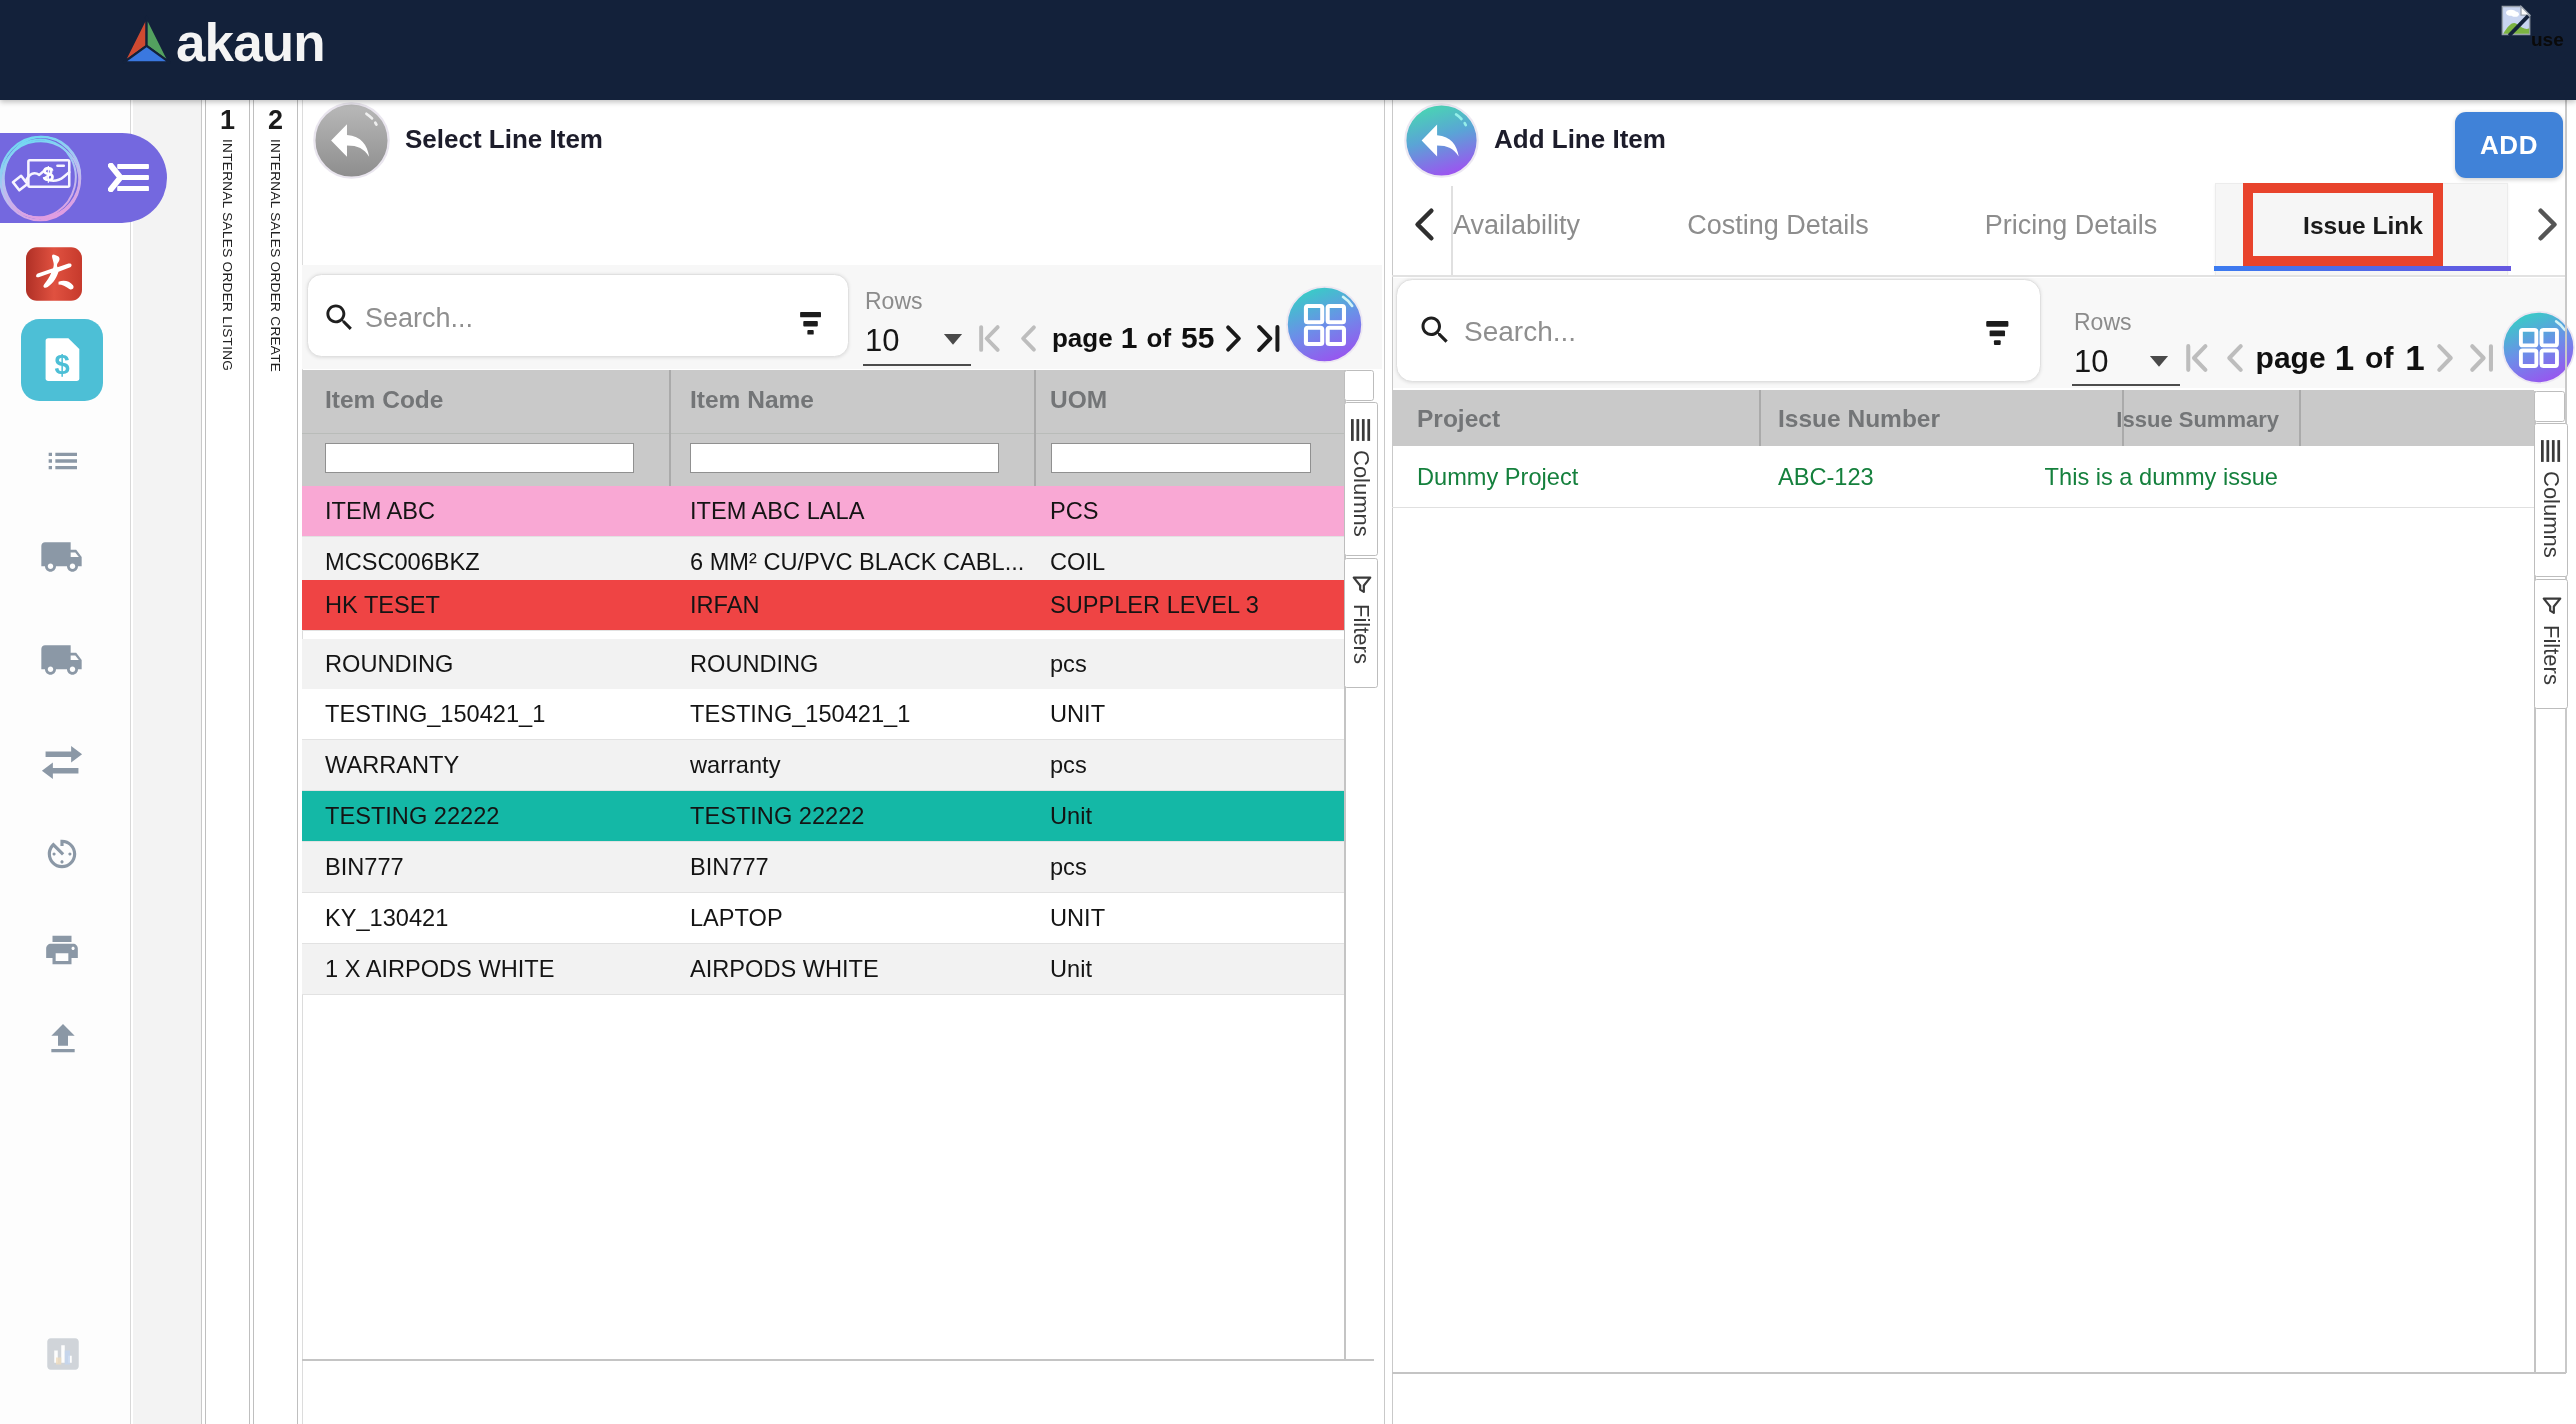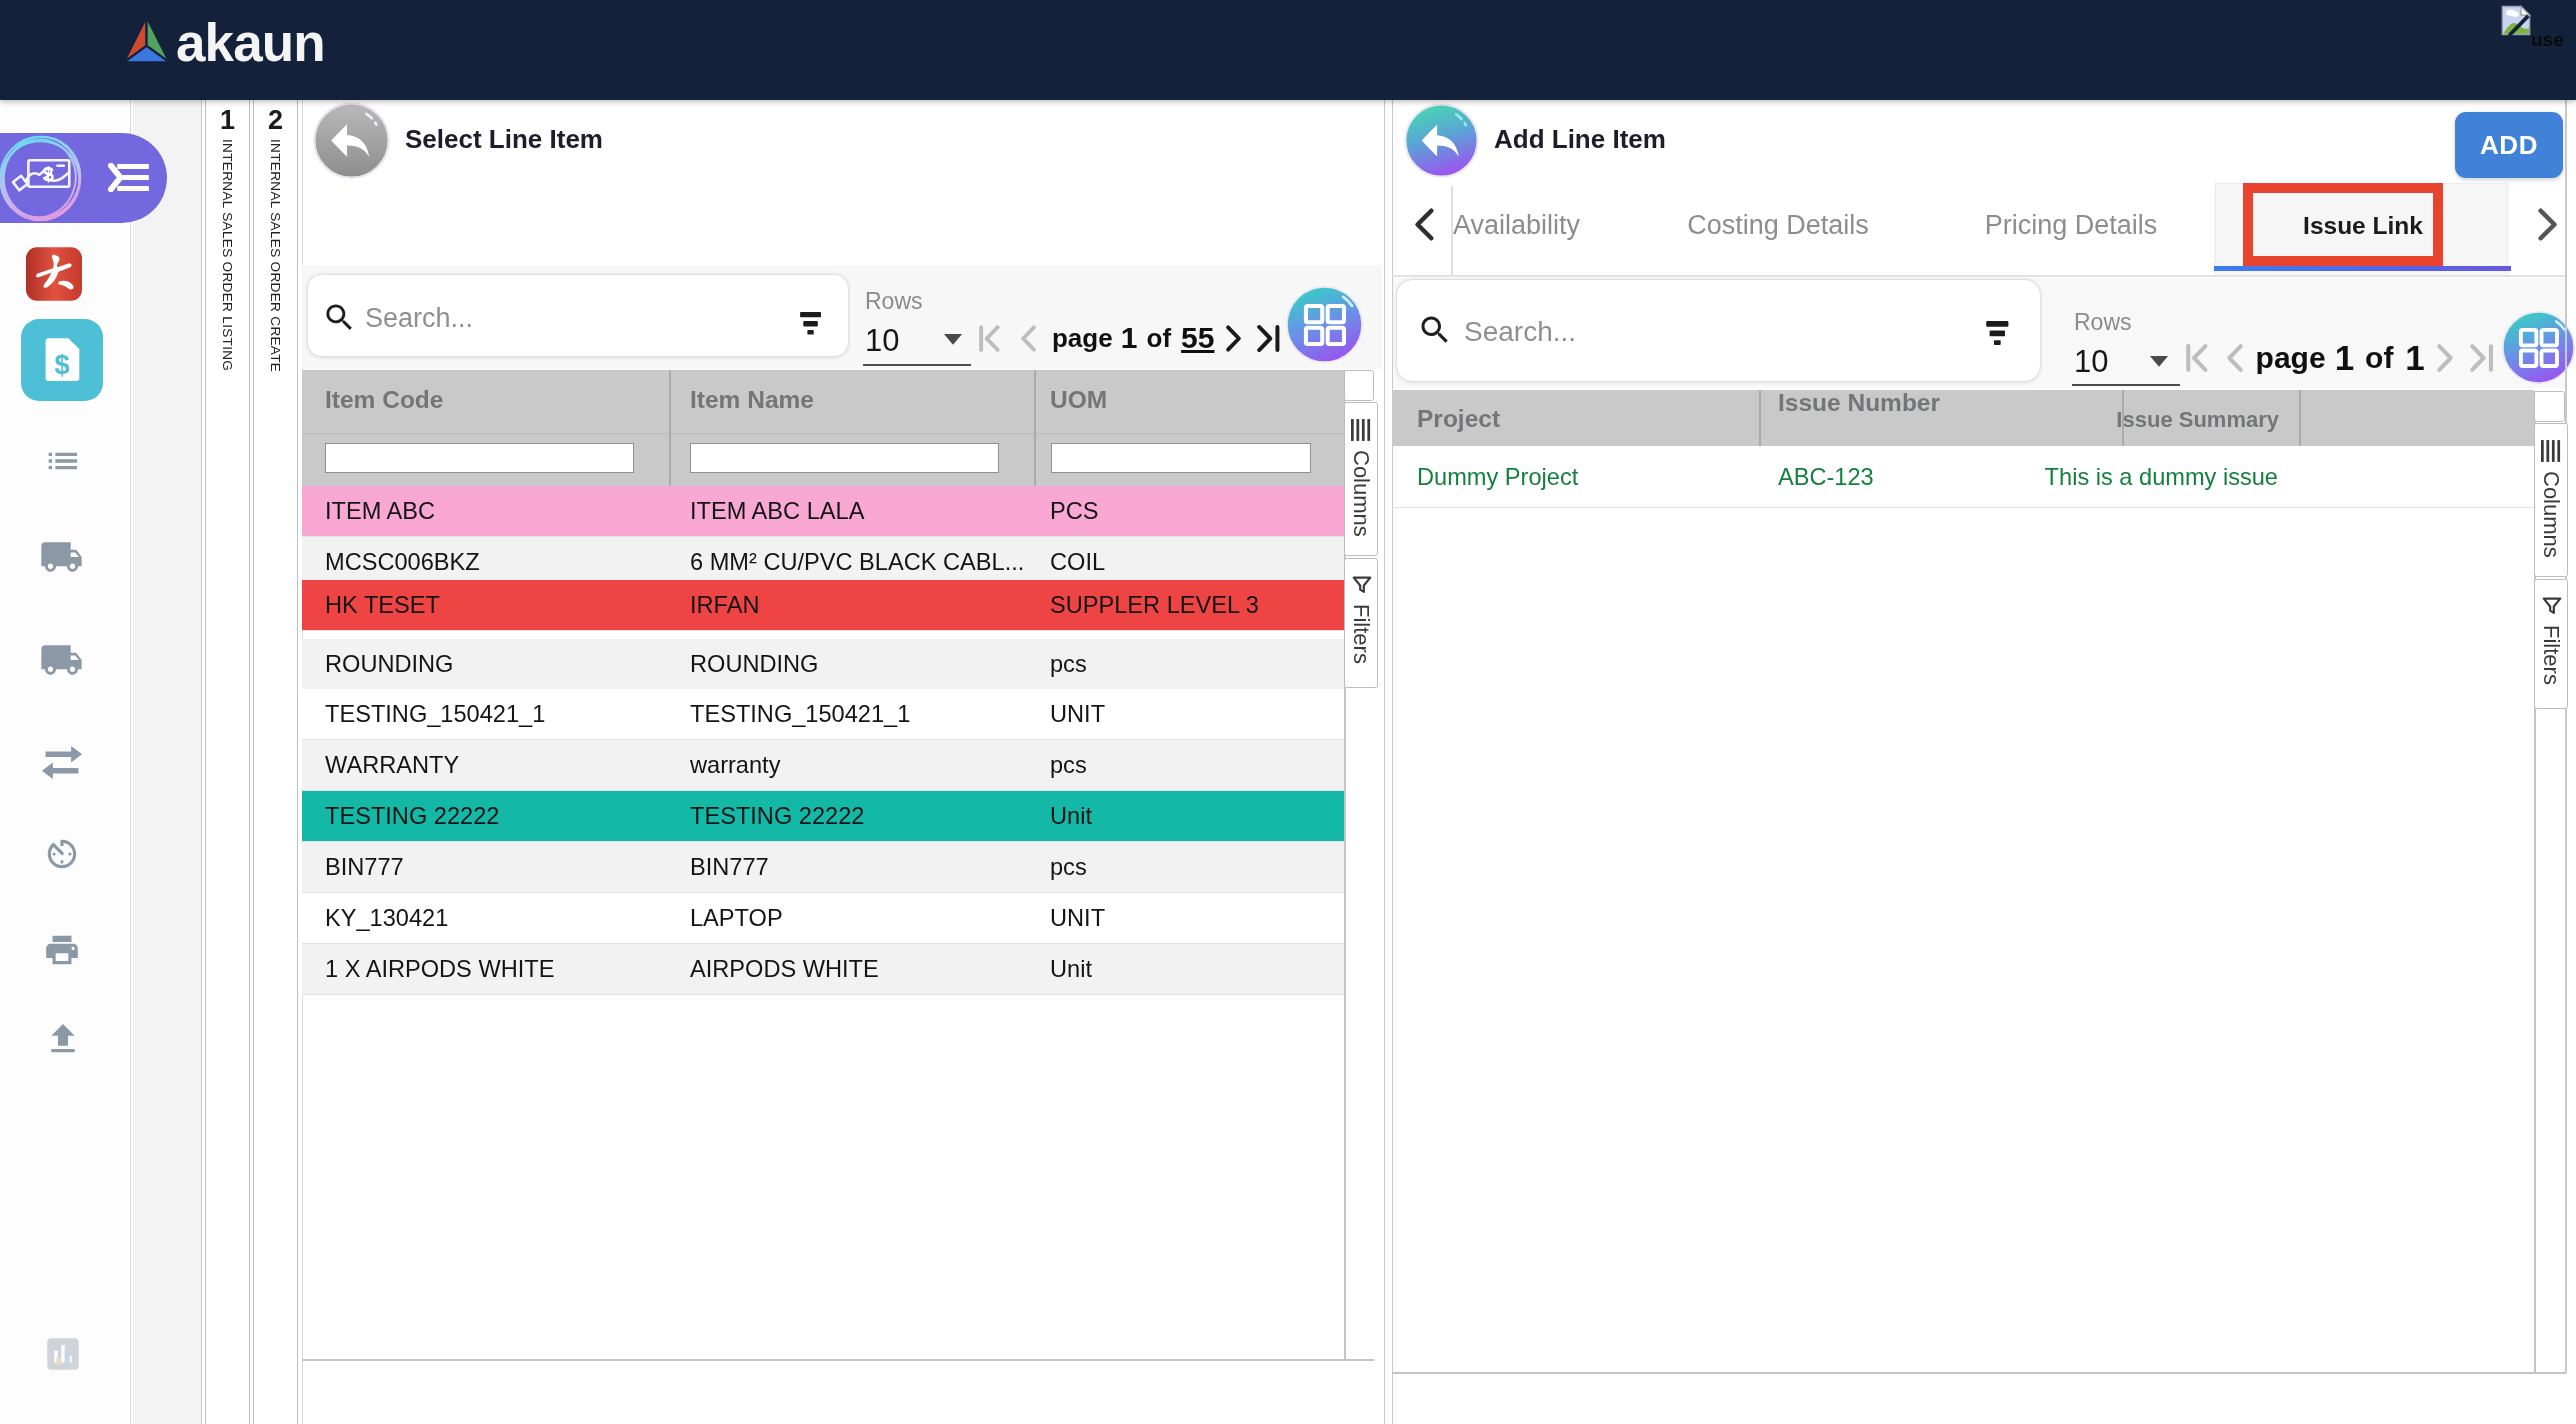--- a/index.html
+++ b/index.html
@@ -214,21 +214,21 @@
   <div class="abs pgrow" style="left:978px; top:320px;">
     <svg width="23.6" height="31" viewBox="0 0 30 37" style="margin-right:18px;">
       <path d="M4 4 v29 M25 4 L11 18.5 L25 33" fill="none" stroke="#bdbdbd" stroke-width="5" stroke-linecap="round" stroke-linejoin="round"></path>
     </svg>
     <svg width="17" height="31" viewBox="0 0 22 37" style="margin-right:15.4px;">
       <path d="M18 4 L4 18.5 L18 33" fill="none" stroke="#bdbdbd" stroke-width="5" stroke-linecap="round" stroke-linejoin="round"></path>
     </svg>
     <span class="pgt" style="margin-right:8.2px;">page</span>
     <span class="pgn" style="margin-right:9px;">1</span>
     <span class="pgt" style="margin-right:10px;">of</span>
-    <span class="pgn" style="margin-right:11px;text-decoration:underline;">55</span>
+    <span class="pgn" style="margin-right:11px;">55</span>
     <svg width="17" height="31" viewBox="0 0 22 37" style="margin-right:13.6px;">
       <path d="M4 4 L18 18.5 L4 33" fill="none" stroke="#1a1a1a" stroke-width="5" stroke-linecap="round" stroke-linejoin="round"></path>
     </svg>
     <svg width="25.4" height="31" viewBox="0 0 32 37">
       <path d="M4 4 L18 18.5 L4 33 M27 4 v29" fill="none" stroke="#1a1a1a" stroke-width="5" stroke-linecap="round" stroke-linejoin="round"></path>
     </svg>
   </div>
 
   <svg class="abs" style="left:1286px; top:286px;" width="77" height="77" viewBox="0 0 85 85">
     <defs>
@@ -414,21 +414,21 @@
       <rect x="22" y="22" width="18" height="18" rx="2"></rect>
       <rect x="46" y="22" width="18" height="18" rx="2"></rect>
       <rect x="22" y="46" width="18" height="18" rx="2"></rect>
       <rect x="46" y="46" width="18" height="18" rx="2"></rect>
     </g>
     <path d="M63 12 A 34 34 0 0 1 73 22" fill="none" stroke="#dffcf8" stroke-width="3" stroke-linecap="round" opacity=".9"></path>
   </svg>
 
   <div class="abs" style="left:1392px; top:390px; width:1142px; height:56px; background:#c9c9c9;"></div>
   <div class="abs th" style="left:1417px; top:405px;">Project</div>
-  <div class="abs th" style="left:1778px; top:389px;">Issue Number</div>
+  <div class="abs th" style="left:1778px; top:405px;">Issue Number</div>
   <div class="abs th" style="left:2279px; top:407px; width:0; display:flex; justify-content:flex-end; white-space:nowrap; font-size:22px;">Issue&nbsp;Summary</div>
   <div class="abs" style="left:1759px; top:390px; width:1.8px; height:56px; background:#aaaaaa;"></div>
   <div class="abs" style="left:2122px; top:390px; width:1.8px; height:56px; background:#aaaaaa;"></div>
   <div class="abs" style="left:2299px; top:390px; width:1.8px; height:56px; background:#aaaaaa;"></div>
   <div class="abs td" style="left:1417px; top:464px;">Dummy Project</div>
   <div class="abs td" style="left:1778px; top:464px;">ABC-123</div>
   <div class="abs td" style="left:2278px; top:464px; width:0; display:flex; justify-content:flex-end; white-space:nowrap;">This&nbsp;is&nbsp;a&nbsp;dummy&nbsp;issue</div>
   <div class="abs" style="left:1392px; top:507px; width:1142px; height:1.4px; background:#e0e0e0;"></div>
 
   <div class="abs" style="left:2534px; top:391px; width:1.8px; height:982px; background:#c4c4c4;"></div>

